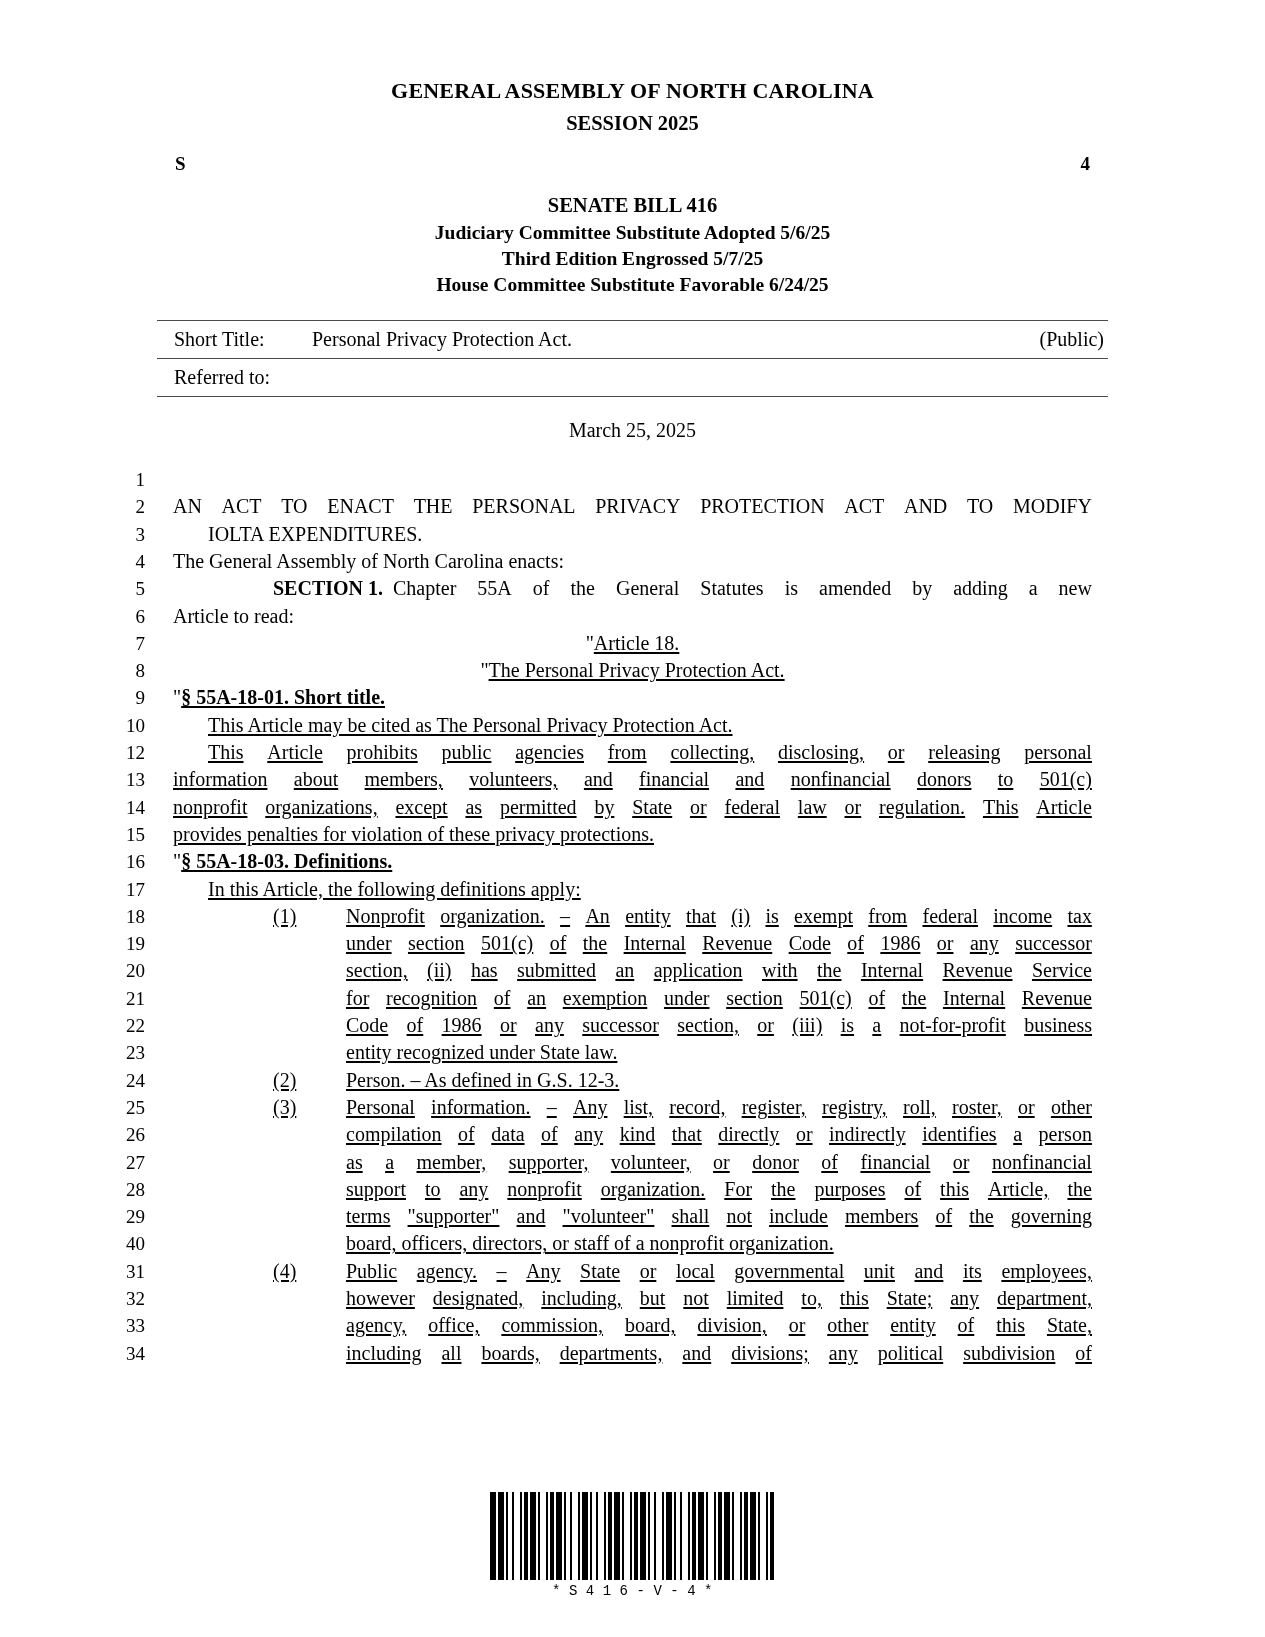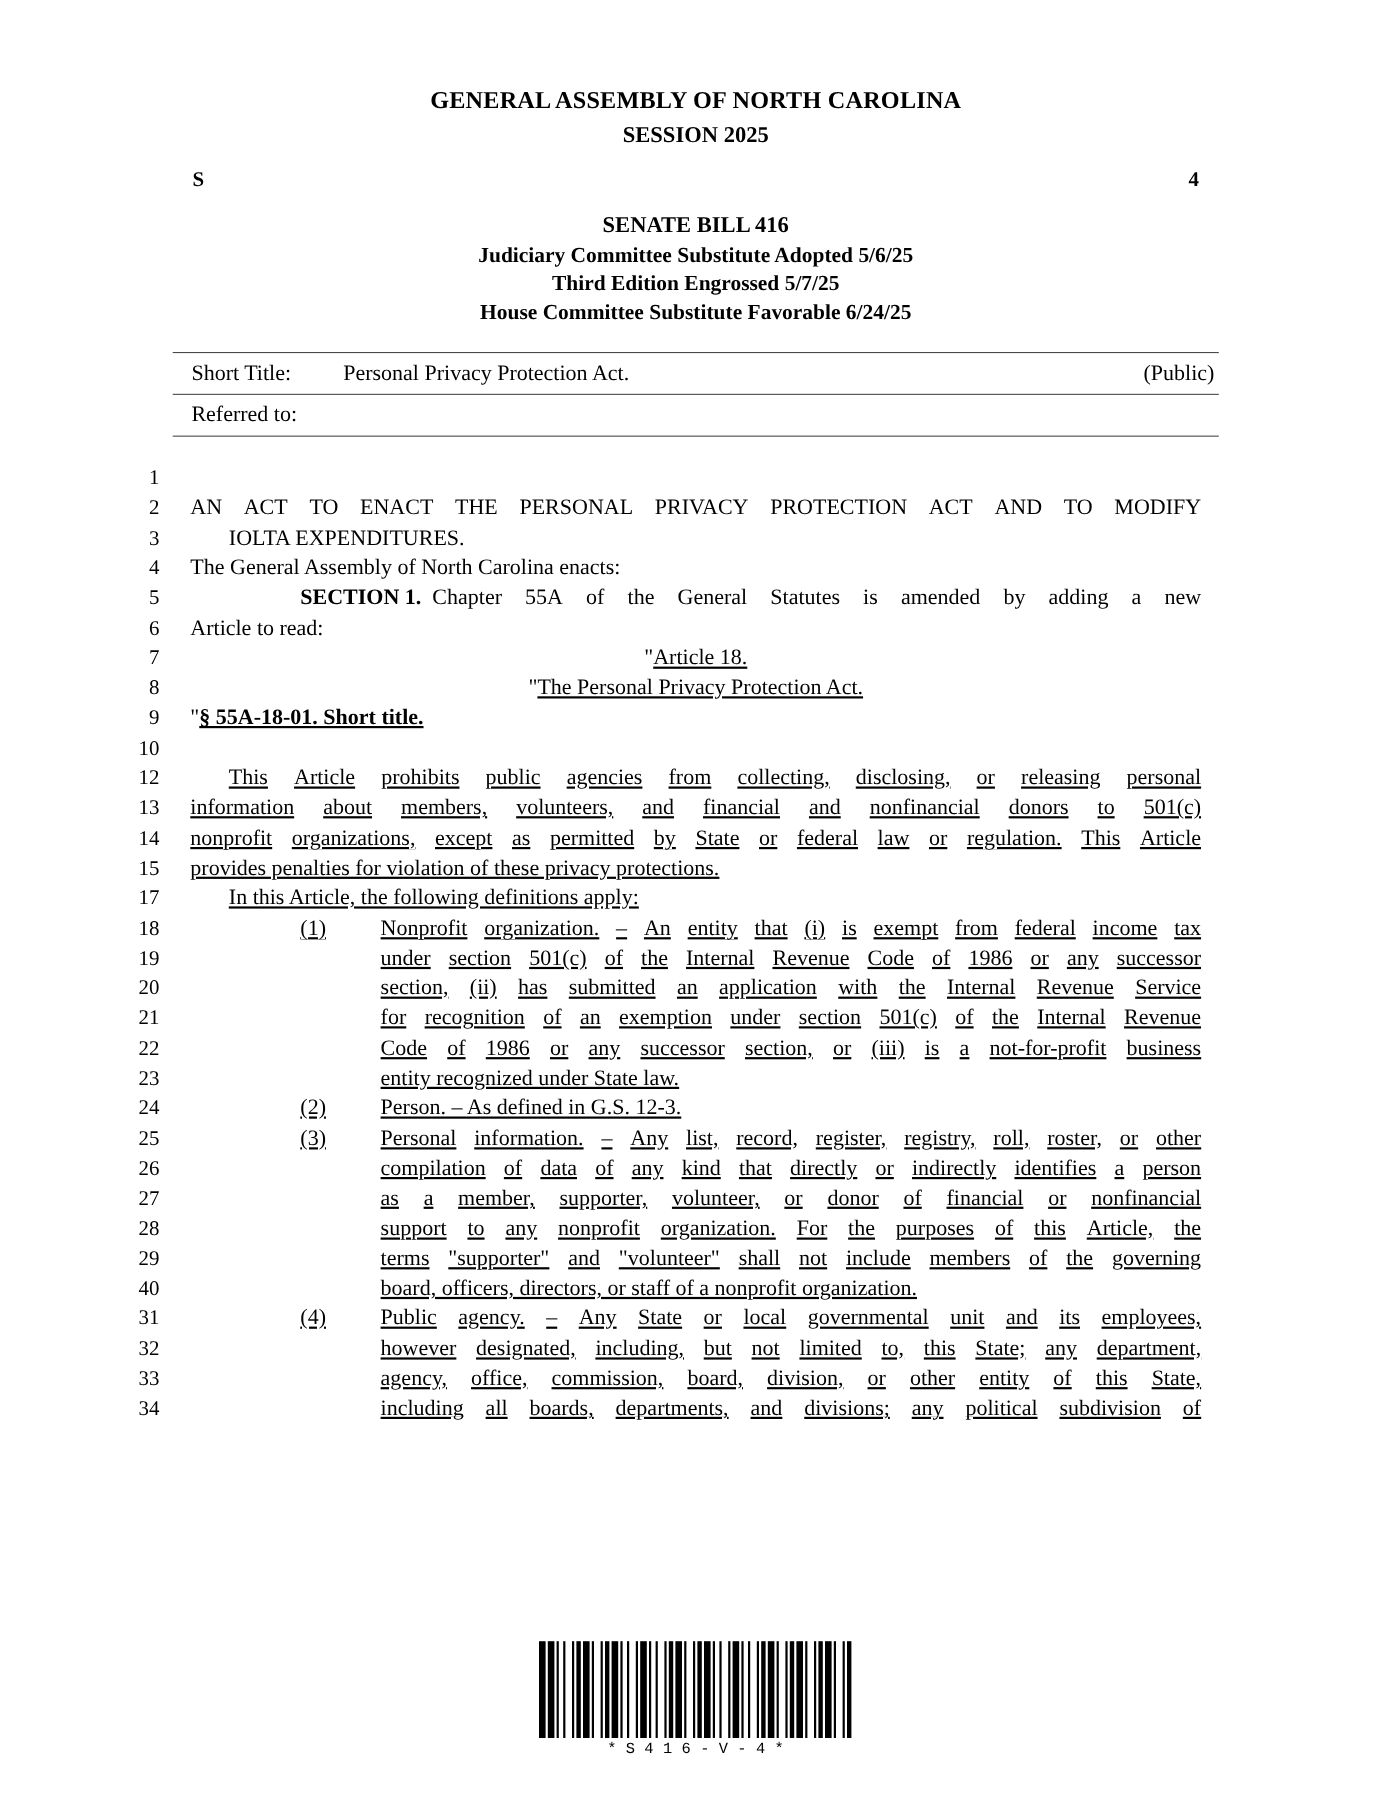--- a/index.html
+++ b/index.html
@@ -210,20 +210,21 @@
       <div class="meta-label">Short Title:</div>
       <div class="meta-value">Personal Privacy Protection Act.</div>
       <div class="meta-trailing">(Public)</div>
     </div>
     <div class="meta-row">
       <div class="meta-label">Referred to:</div>
       <div class="meta-value"></div>
     </div>
   </div>
 
+  <div class="doc-date">March 25, 2025</div>
 
   <div class="body-wrap" id="body-wrap">
       <div class="ln-row">
         <div class="ln-num">1</div>
       </div>
       <div class="ln-row">
         <div class="ln-num">2</div>
         <div class="ln-text just" style="display: flex;">
           <span class="" style="display: flex; justify-content: space-between; flex: 1 1 auto; width: 100%;"><span style="white-space: pre;">AN</span><span style="white-space: pre;">ACT</span><span style="white-space: pre;">TO</span><span style="white-space: pre;">ENACT</span><span style="white-space: pre;">THE</span><span style="white-space: pre;">PERSONAL</span><span style="white-space: pre;">PRIVACY</span><span style="white-space: pre;">PROTECTION</span><span style="white-space: pre;">ACT</span><span style="white-space: pre;">AND</span><span style="white-space: pre;">TO</span><span style="white-space: pre;">MODIFY</span></span>
         </div>
@@ -254,20 +255,21 @@
       <div class="ln-row">
         <div class="ln-num">8</div>
         <div class="ln-text ctr"><span>"</span><span class="u ">The Personal Privacy Protection Act.</span></div>
       </div>
       <div class="ln-row">
         <div class="ln-num">9</div>
         <div class="ln-text"><span>"</span><span class="u b">§ 55A-18-01.  Short title.</span></div>
       </div>
       <div class="ln-row">
         <div class="ln-num">10</div>
+        <div class="ln-text ind1"><span class="u ">This Article may be cited as The Personal Privacy Protection Act.</span></div>
       </div>
       <div class="ln-row">
         <div class="ln-num">12</div>
         <div class="ln-text just ind1" style="display: flex;">
           <span class="u " style="display: flex; justify-content: space-between; flex: 1 1 auto; width: 100%;"><span style="white-space: pre;">This</span><span style="white-space: pre;">Article</span><span style="white-space: pre;">prohibits</span><span style="white-space: pre;">public</span><span style="white-space: pre;">agencies</span><span style="white-space: pre;">from</span><span style="white-space: pre;">collecting,</span><span style="white-space: pre;">disclosing,</span><span style="white-space: pre;">or</span><span style="white-space: pre;">releasing</span><span style="white-space: pre;">personal</span></span>
         </div>
       </div>
       <div class="ln-row">
         <div class="ln-num">13</div>
         <div class="ln-text just" style="display: flex;">
@@ -276,20 +278,24 @@
       </div>
       <div class="ln-row">
         <div class="ln-num">14</div>
         <div class="ln-text just" style="display: flex;">
           <span class="u " style="display: flex; justify-content: space-between; flex: 1 1 auto; width: 100%;"><span style="white-space: pre;">nonprofit</span><span style="white-space: pre;">organizations,</span><span style="white-space: pre;">except</span><span style="white-space: pre;">as</span><span style="white-space: pre;">permitted</span><span style="white-space: pre;">by</span><span style="white-space: pre;">State</span><span style="white-space: pre;">or</span><span style="white-space: pre;">federal</span><span style="white-space: pre;">law</span><span style="white-space: pre;">or</span><span style="white-space: pre;">regulation.</span><span style="white-space: pre;">This</span><span style="white-space: pre;">Article</span></span>
         </div>
       </div>
       <div class="ln-row">
         <div class="ln-num">15</div>
         <div class="ln-text"><span class="u ">provides penalties for violation of these privacy protections.</span></div>
+      </div>
+      <div class="ln-row">
+        <div class="ln-num">16</div>
+        <div class="ln-text"><span>"</span><span class="u b">§ 55A-18-03.  Definitions.</span></div>
       </div>
       <div class="ln-row">
         <div class="ln-num">17</div>
         <div class="ln-text ind1"><span class="u ">In this Article, the following definitions apply:</span></div>
       </div>
       <div class="ln-row">
         <div class="ln-num">18</div>
         <div class="defrow">
           <span class="defnum u">(1)</span>
           <div class="defbody just" style="display: flex;">

